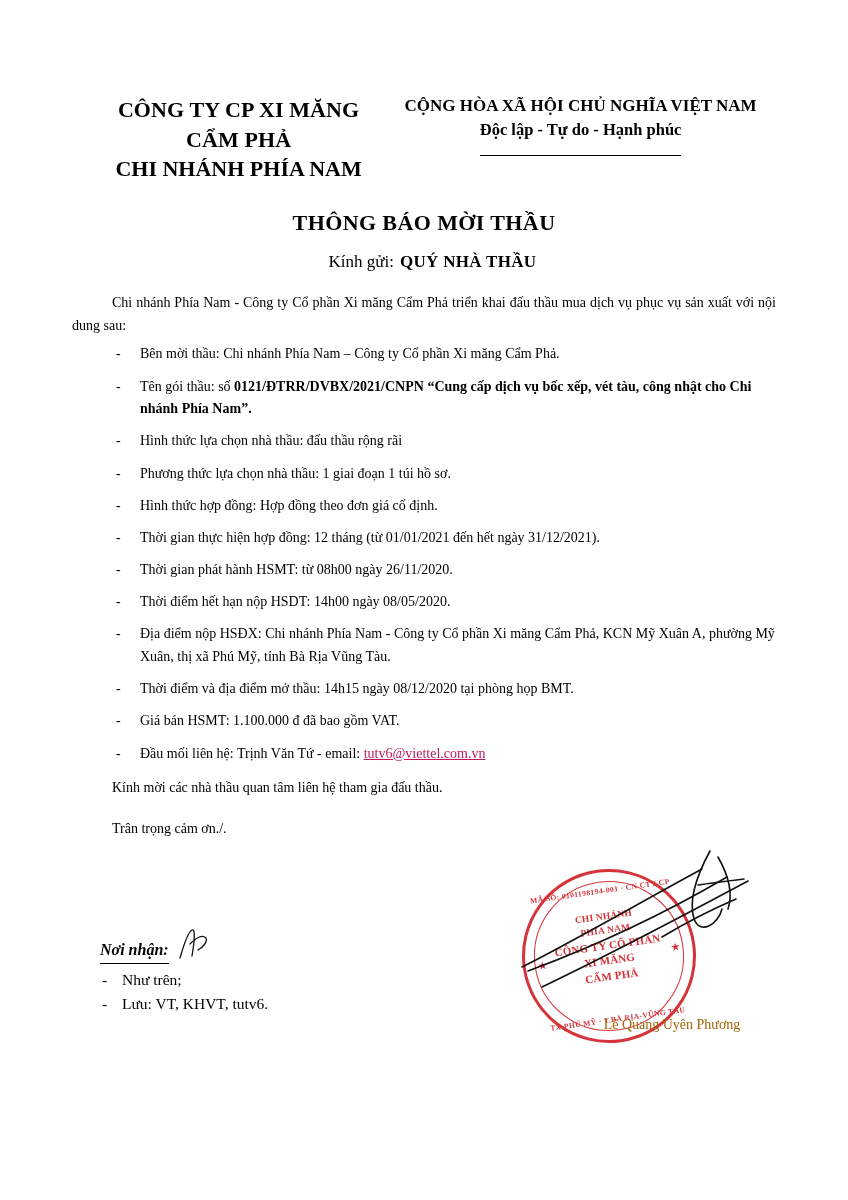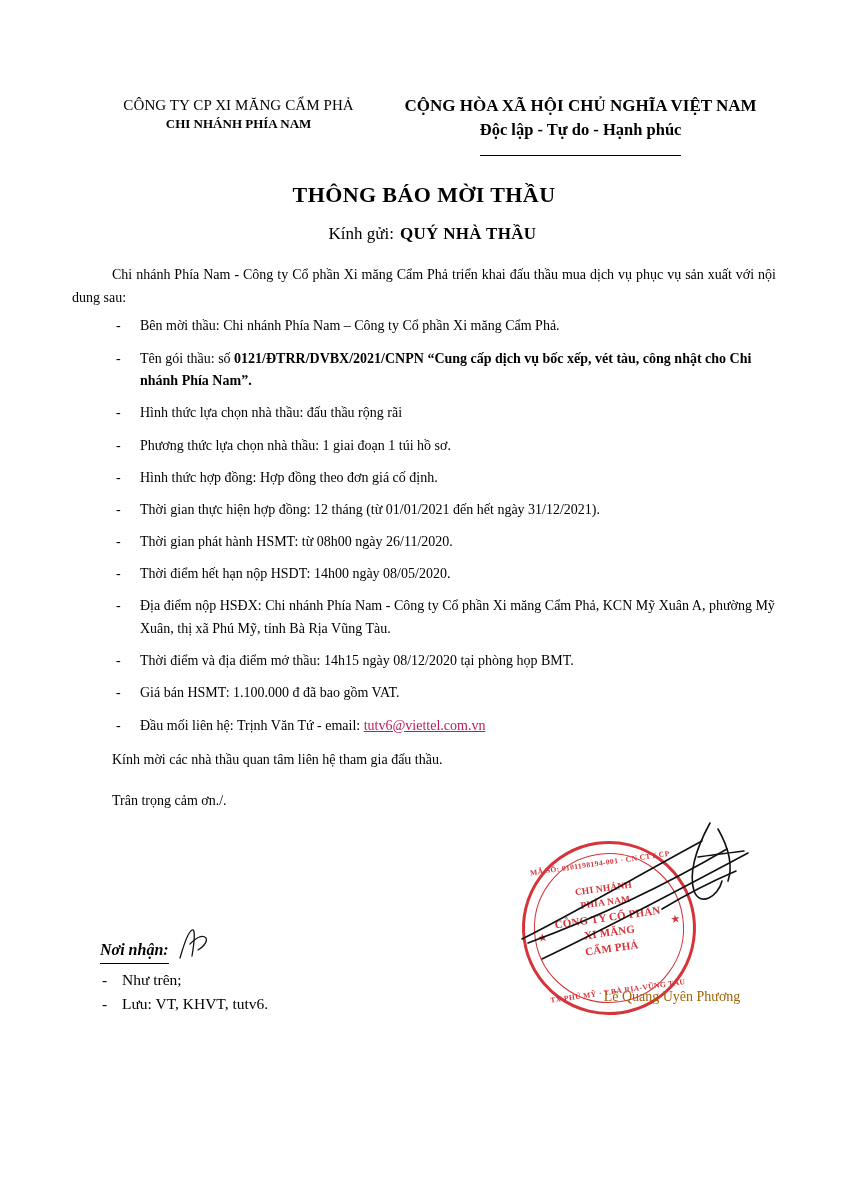--- a/index.html
+++ b/index.html
@@ -33,27 +33,27 @@
   .header-left {
     width: 300px;
     text-align: center;
     padding-left: 20px;
   }
   .header-right {
     width: 400px;
     text-align: center;
   }
   .org-line1 {
-    font-size: 15px;
-    font-weight: normal;
+    font-size: 22px;
+    font-weight: bold;
     letter-spacing: 0.1px;
     line-height: 1.35;
   }
   .org-line2 {
-    font-size: 13px;
+    font-size: 22px;
     font-weight: bold;
     line-height: 1.35;
   }
   .nation-line1 {
     font-size: 17px;
     font-weight: bold;
     line-height: 1.35;
   }
   .nation-line2 {
     font-size: 16.5px;

